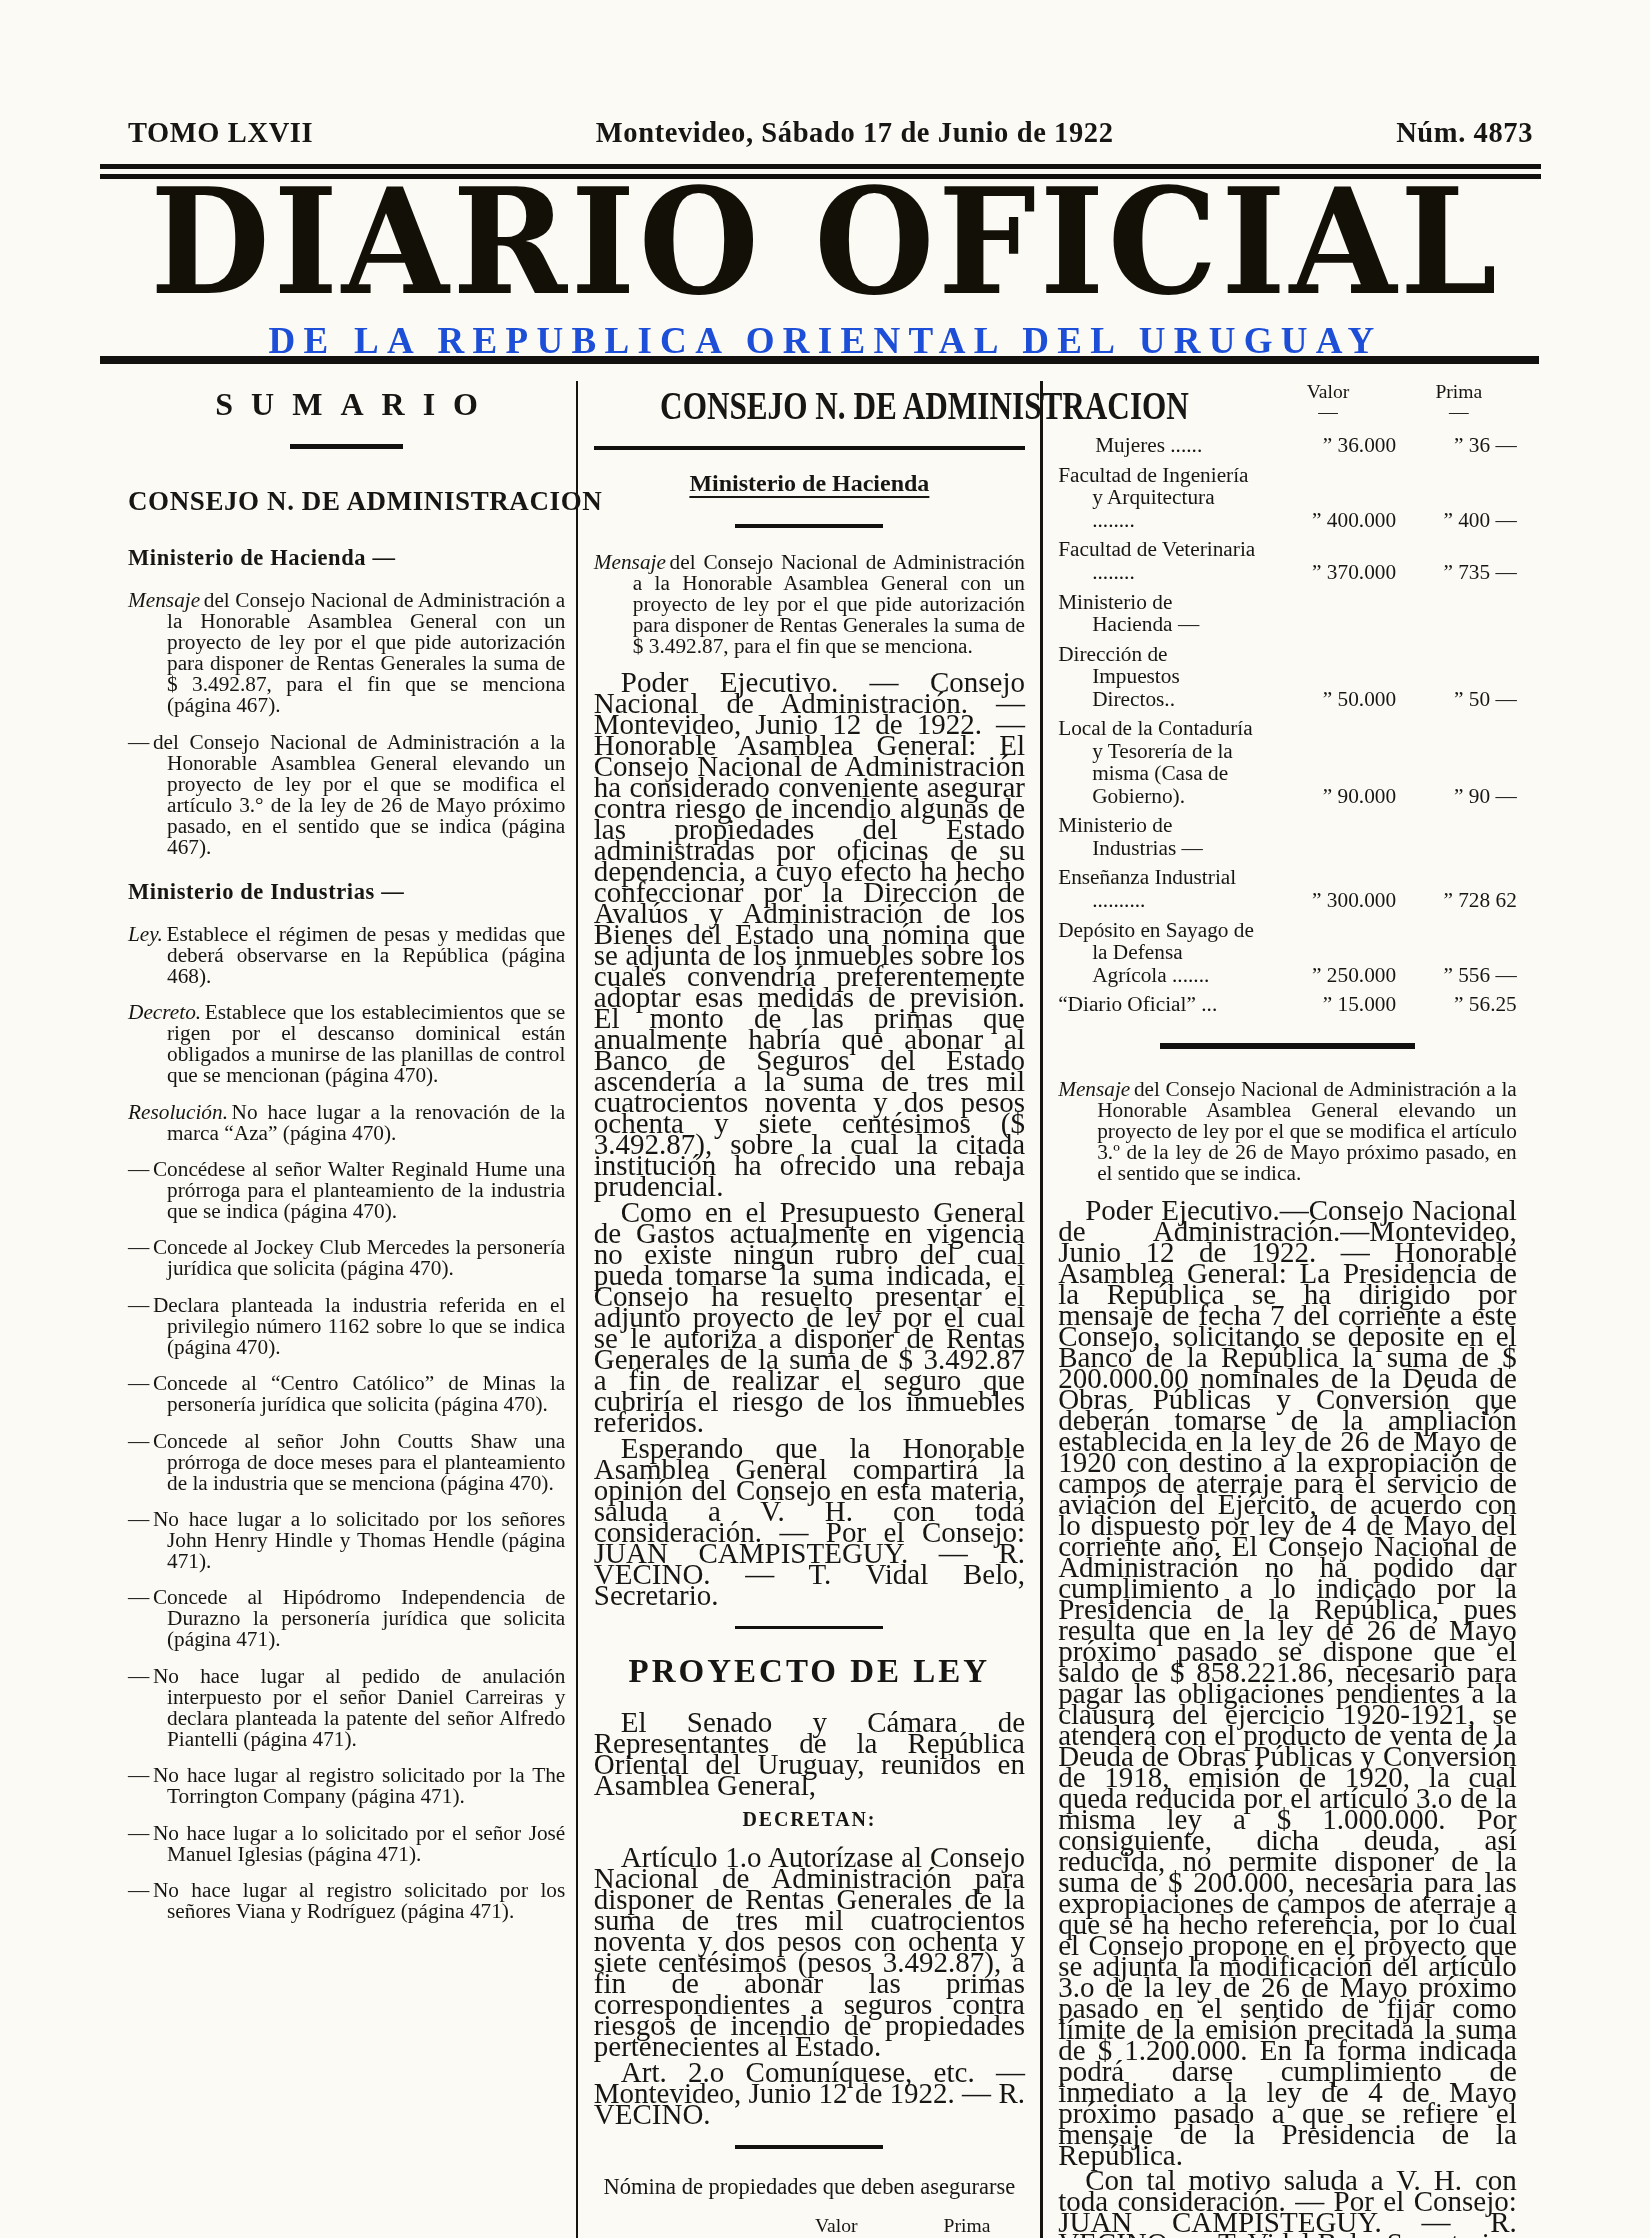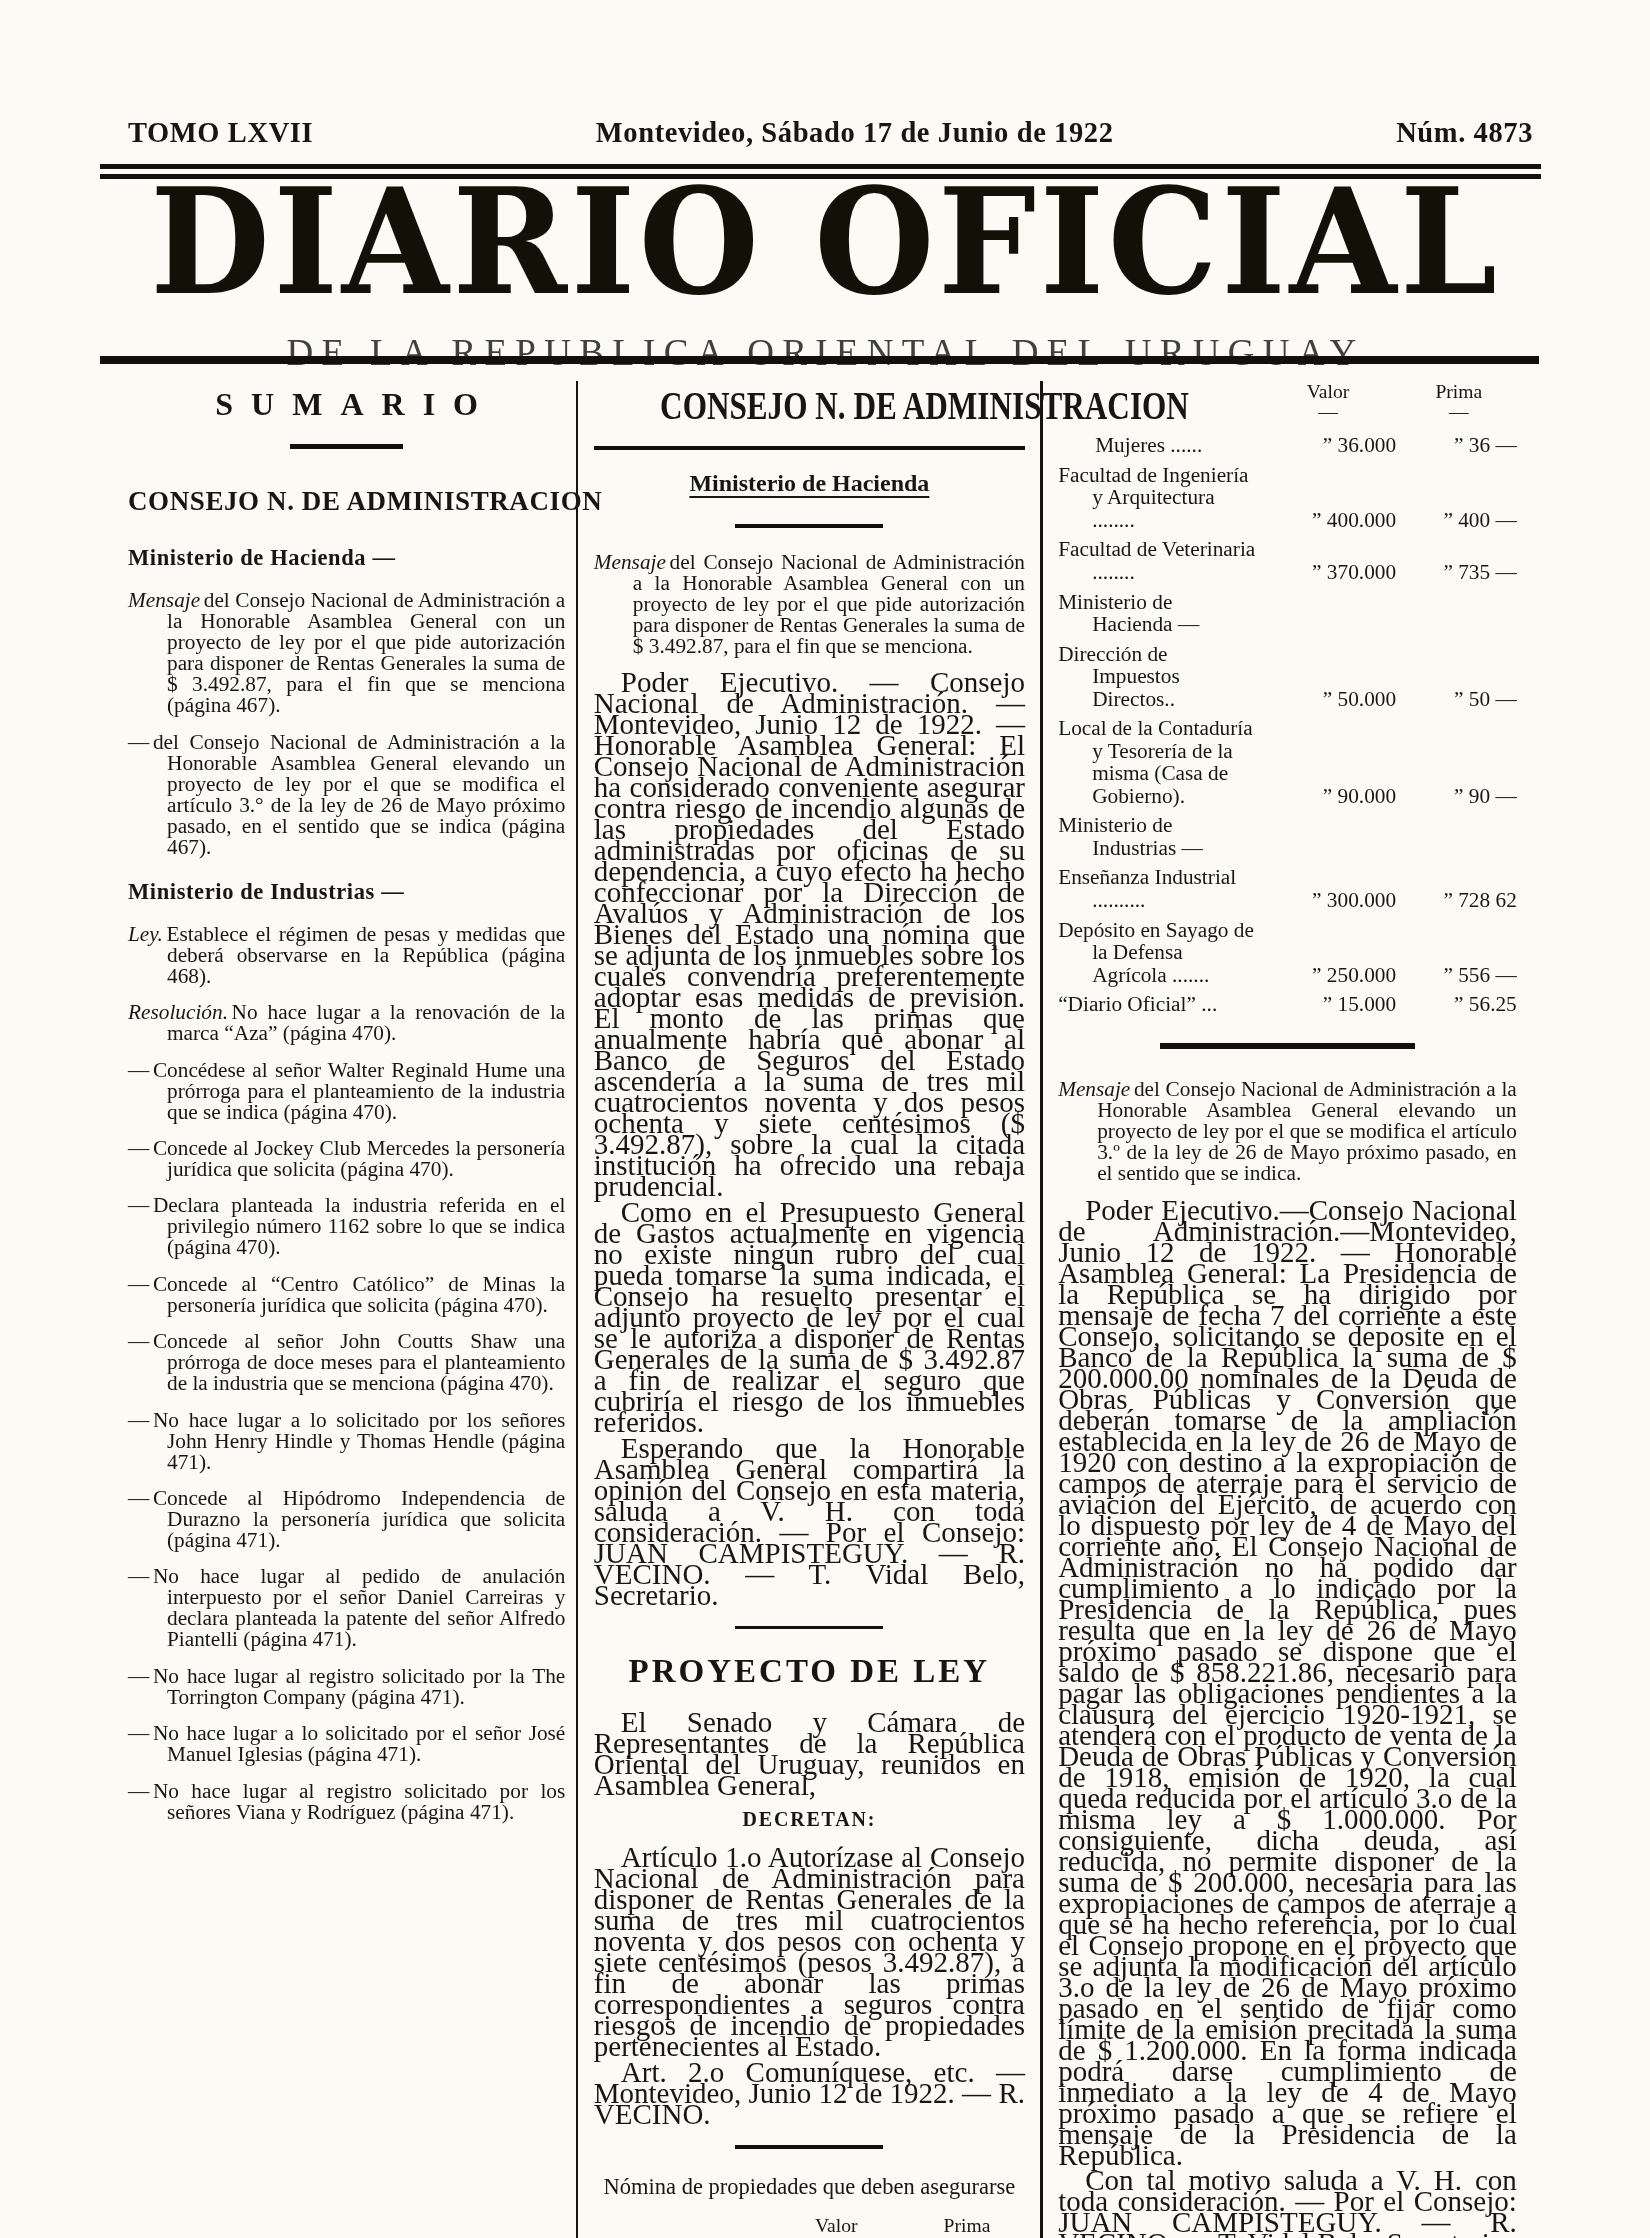--- a/index.html
+++ b/index.html
@@ -16,21 +16,21 @@
   .double-rule{position:absolute;top:164px;left:100px;width:1441px;}
   .double-rule .bar{height:4.7px;background:#13110f;}
   .double-rule .bar + .bar{margin-top:5.3px;}
   
   .masthead{position:absolute;top:173px;left:0;width:100%;text-align:center;}
   .masthead-title{
     font-family:"DejaVu Serif","Liberation Serif",serif;font-weight:bold;
     font-size:138px;line-height:130px;letter-spacing:3.6px;white-space:nowrap;
     transform:scaleY(1.06);transform-origin:top center;color:#131008;
   }
-  .masthead-sub{margin-top:28px;font-weight:normal;font-size:37px;letter-spacing:8.3px;white-space:nowrap;color:#404040;}
+  .masthead-sub{margin-top:16px;font-weight:bold;font-size:37px;letter-spacing:8.3px;white-space:nowrap;color:#1d4ed8;}
   .masthead-rule{position:absolute;top:356px;left:100px;width:1439px;height:7.7px;background:#13110f;}
   
   .cols{position:absolute;top:381px;left:128px;width:1404px;height:1858px;display:flex;}
   .col{position:relative;box-sizing:border-box;}
   .col-left{width:448px;padding-right:10.7px;}
   .col-mid{width:462px;padding:0 15.4px;}
   .col-right{width:474px;padding-left:15.4px;}
   .divider{width:2.4px;background:#17140f;height:100%;}
   
   .col-title{font-size:32px;font-weight:bold;text-align:center;letter-spacing:18px;margin:4.7px 0 21.3px;text-indent:18px;}
@@ -85,20 +85,21 @@
 <div class="cols">
   <div class="col col-left" id="col-left">
       <div class="col-title">SUMARIO</div>
       <div class="deco-rule"></div>
       <div class="section-heading">CONSEJO N. DE ADMINISTRACION</div>
       <div class="group-heading">Ministerio de Hacienda —</div>
       <p class="entry"><span class="lead italic">Mensaje</span>del Consejo Nacional de Administración a la Honorable Asamblea General con un proyecto de ley por el que pide autorización para disponer de Rentas Generales la suma de $ 3.492.87, para el fin que se menciona (página 467).</p>
       <p class="entry"><span class="lead">—</span>del Consejo Nacional de Administración a la Honorable Asamblea General elevando un proyecto de ley por el que se modifica el artículo 3.° de la ley de 26 de Mayo próximo pasado, en el sentido que se indica (página 467).</p>
       <div class="group-heading">Ministerio de Industrias —</div>
       <p class="entry"><span class="lead italic">Ley.</span>Establece el régimen de pesas y medidas que deberá observarse en la República (página 468).</p>
+      <p class="entry"><span class="lead italic">Decreto.</span>Establece que los establecimientos que se rigen por el descanso dominical están obligados a munirse de las planillas de control que se mencionan (página 470).</p>
       <p class="entry"><span class="lead italic">Resolución.</span>No hace lugar a la renovación de la marca “Aza” (página 470).</p>
       <p class="entry"><span class="lead">—</span>Concédese al señor Walter Reginald Hume una prórroga para el planteamiento de la industria que se indica (página 470).</p>
       <p class="entry"><span class="lead">—</span>Concede al Jockey Club Mercedes la personería jurídica que solicita (página 470).</p>
       <p class="entry"><span class="lead">—</span>Declara planteada la industria referida en el privilegio número 1162 sobre lo que se indica (página 470).</p>
       <p class="entry"><span class="lead">—</span>Concede al “Centro Católico” de Minas la personería jurídica que solicita (página 470).</p>
       <p class="entry"><span class="lead">—</span>Concede al señor John Coutts Shaw una prórroga de doce meses para el planteamiento de la industria que se menciona (página 470).</p>
       <p class="entry"><span class="lead">—</span>No hace lugar a lo solicitado por los señores John Henry Hindle y Thomas Hendle (página 471).</p>
       <p class="entry"><span class="lead">—</span>Concede al Hipódromo Independencia de Durazno la personería jurídica que solicita (página 471).</p>
       <p class="entry"><span class="lead">—</span>No hace lugar al pedido de anulación interpuesto por el señor Daniel Carreiras y declara planteada la patente del señor Alfredo Piantelli (página 471).</p>
       <p class="entry"><span class="lead">—</span>No hace lugar al registro solicitado por la The Torrington Company (página 471).</p>

